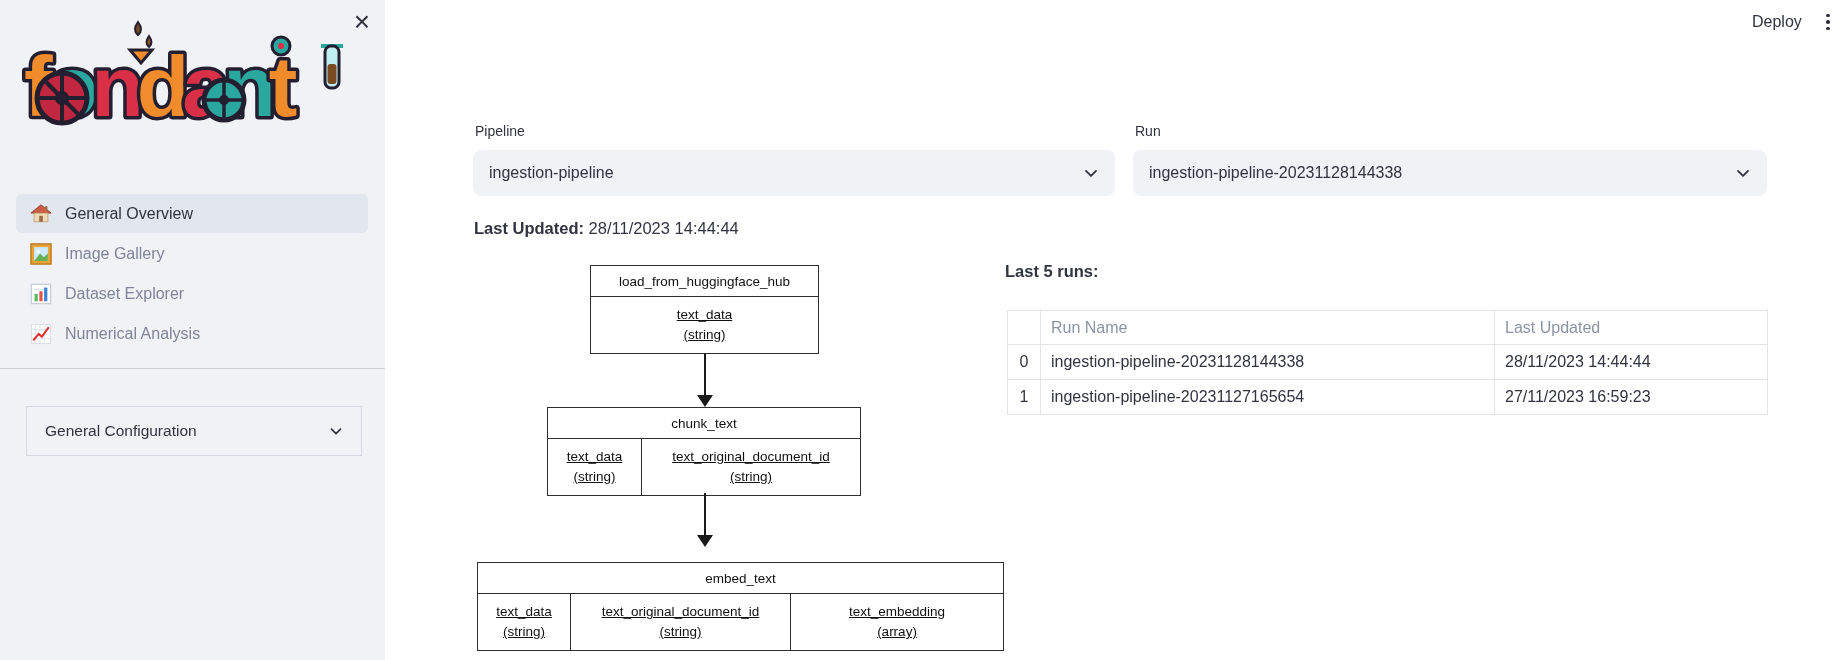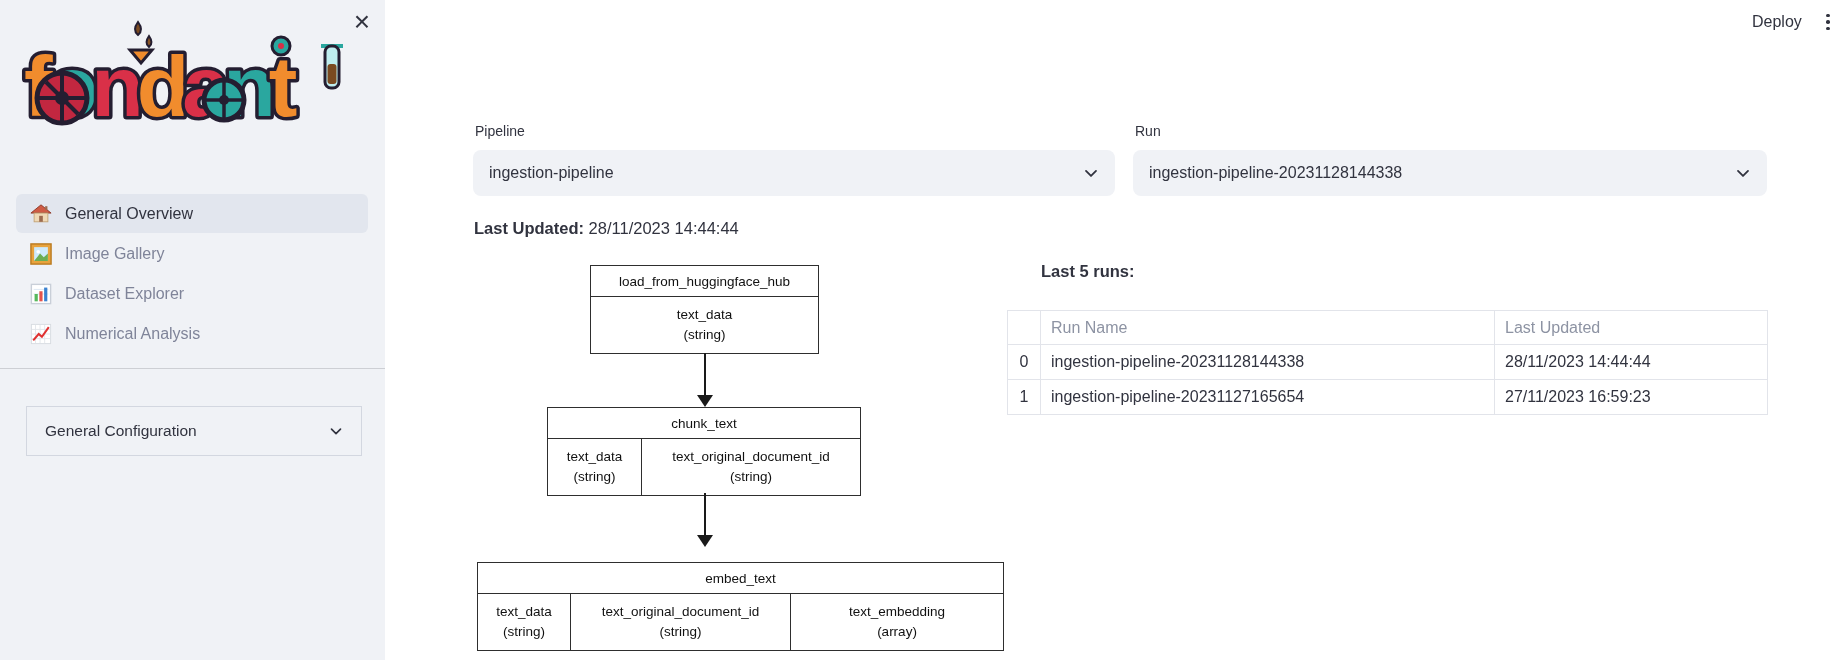--- a/index.html
+++ b/index.html
@@ -34,37 +34,37 @@
   .field-label { position:absolute; font-size:14px; color:#31333f; }
   .select { position:absolute; height:46px; background:#f0f2f6; border-radius:8px;
     display:flex; align-items:center; justify-content:space-between;
     padding:0 14px 0 16px; font-size:16px; color:#31333f; cursor:pointer; }
   .select .chev { flex:0 0 20px; }
 
   .last-updated { position:absolute; left:474px; top:219px; font-size:16.5px; }
   .last-updated b { font-weight:bold; }
 
   
-  .runs-heading { position:absolute; left:1005px; top:262px; font-size:16.5px; font-weight:bold;margin-left:36px; }
+  .runs-heading { position:absolute; left:1005px; top:262px; font-size:16.5px; font-weight:bold; }
   .runs-table { position:absolute; left:1007px; top:310px; border-collapse:collapse; font-size:16px; }
   .runs-table th, .runs-table td { border:1px solid #e2e4ea; padding:0 10px; white-space:nowrap; }
   .runs-table thead th { height:34px; font-weight:normal; color:#8d93a3; text-align:left; }
   .runs-table td { height:35px; color:#31333f; }
   .col-idx { width:33px; text-align:center; color:#565d6d; }
   .col-name { width:454px; }
   .col-date { width:273px; }
 
   
   .node { position:absolute; background:#fff; border:1.6px solid #2e2e2e; }
   .node-title { height:31px; line-height:31px; text-align:center; font-size:13.5px; color:#111;
     border-bottom:1.6px solid #2e2e2e; }
   .node-fields { display:flex; }
   .node-field { min-height:56px; display:flex; flex-direction:column; align-items:center;
     justify-content:center; font-size:13.5px; line-height:1.45; color:#111;
-    border-right:1.3px solid #2e2e2e; text-align:right; padding:2px 4px; }
+    border-right:1.3px solid #2e2e2e; text-align:right; padding:2px 4px;text-decoration:underline; }
   .node-field:last-child { border-right:none; }
   .edge-line { position:absolute; width:2px; background:#1a1a1a; }
   .edge-head { position:absolute; width:0; height:0; border-left:8px solid transparent;
     border-right:8px solid transparent; border-top:12px solid #1a1a1a; }
 </style>
 </head>
 <body>
 
 <div class="app">
 

